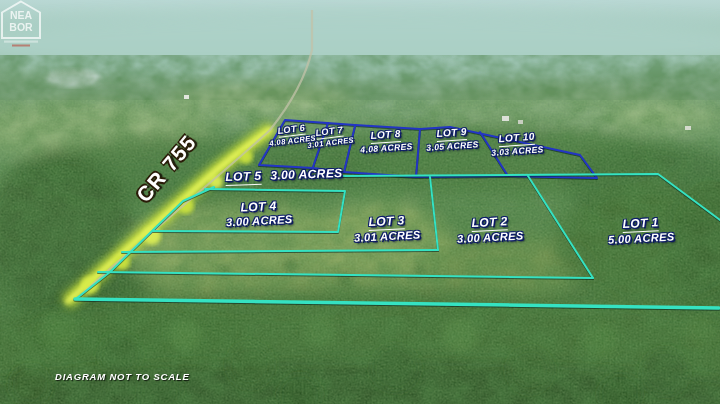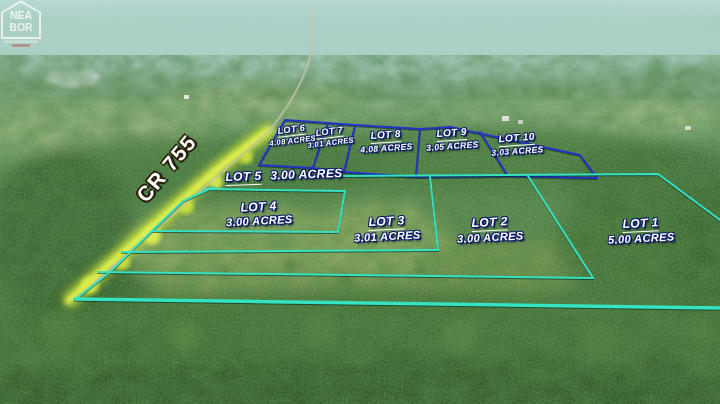--- a/index.html
+++ b/index.html
@@ -192,20 +192,21 @@
     </div>
     <div class="lot-label md" style="left:452px;top:139px;--rot:-4deg">
       <span class="lot-name u">LOT 9</span>
       <span class="lot-acres">3.05 ACRES</span>
     </div>
     <div class="lot-label md" style="left:517px;top:144px;--rot:-4deg">
       <span class="lot-name u">LOT 10</span>
       <span class="lot-acres">3.03 ACRES</span>
     </div>
 
+    <div class="disclaimer">DIAGRAM NOT TO SCALE</div>
 
     <svg class="logo" width="42" height="48" viewBox="0 0 42 48">
       <path d="M21,1.5 L40,12.5 L40,38 L2,38 L2,12.5 Z" fill="none" stroke="#ffffff" stroke-width="2" opacity=".8"></path>
       <text x="21" y="19" text-anchor="middle" font-family="Liberation Sans, sans-serif" font-size="10.5" font-weight="bold" fill="#ffffff" opacity=".85">NEA</text>
       <text x="21" y="31" text-anchor="middle" font-family="Liberation Sans, sans-serif" font-size="10.5" font-weight="bold" fill="#ffffff" opacity=".85">BOR</text>
       <rect x="4" y="40.5" width="34" height="2.2" fill="#ffffff" opacity=".45"></rect>
       <rect x="12" y="44.5" width="18" height="2" fill="#c0392b" opacity=".6"></rect>
     </svg>
 
   </div>

